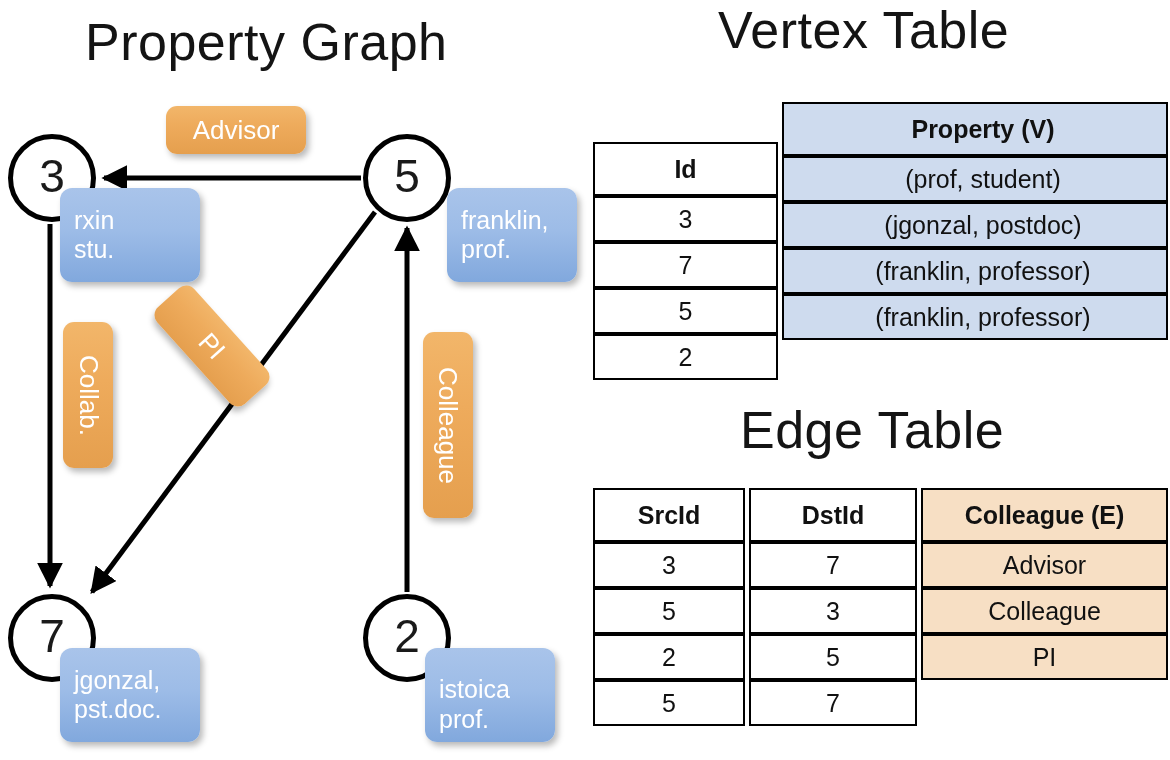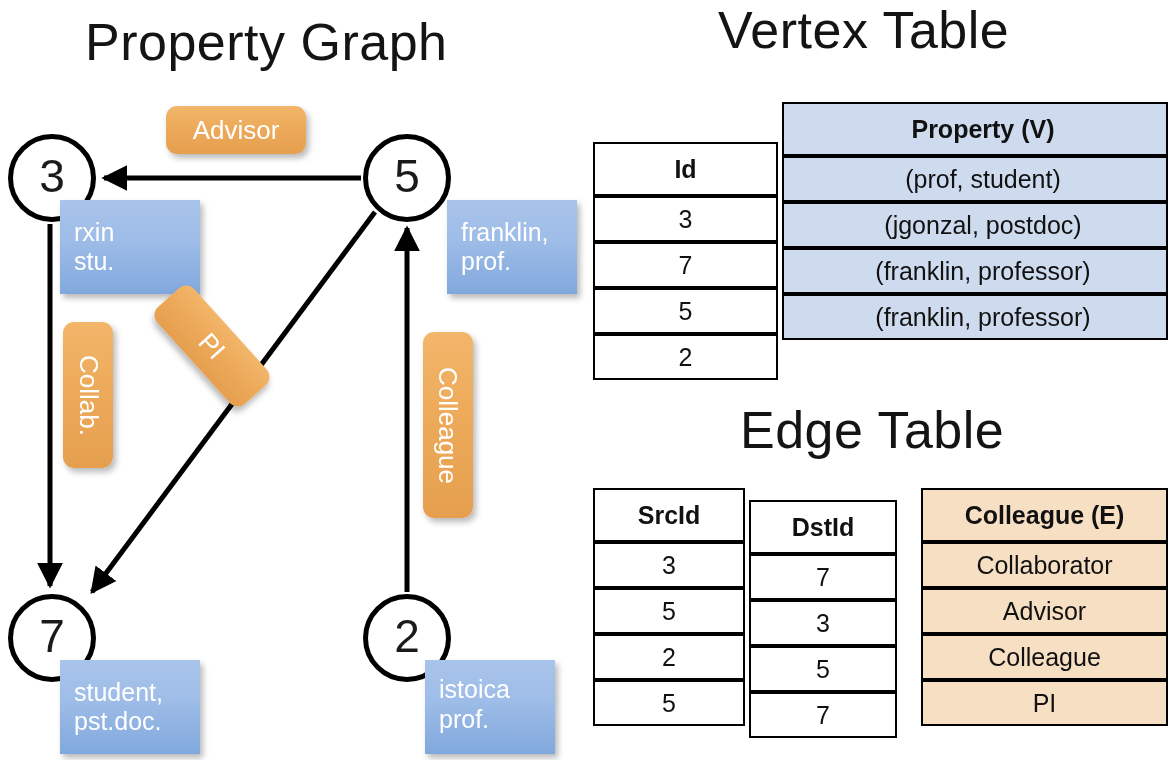--- a/index.html
+++ b/index.html
@@ -24,25 +24,25 @@
         background:#fff;box-sizing:border-box;
         display:flex;align-items:center;justify-content:center;}
   .node span{font-size:46px;font-weight:300;color:#1a1a1a;line-height:1;
              transform:translateY(-2px);}
   #node-3{left:8px;top:50px;width:88px;height:88px;}
   #node-5{left:363px;top:50px;width:88px;height:88px;}
   #node-7{left:8px;top:510px;width:88px;height:88px;}
   #node-2{left:363px;top:510px;width:88px;height:88px;}
 
   
-  .vbox{position:absolute;border-radius:0;box-sizing:border-box;
+  .vbox{position:absolute;border-radius:12px;box-sizing:border-box;
         background:linear-gradient(180deg,#a9c4ea 0%,#9dbce7 45%,#81a8dd 100%);
         box-shadow:3px 4px 6px rgba(0,0,0,.28);
-        color:#fff;padding:20px 14px;display:flex;flex-direction:column;
-        justify-content:center;font-size:25px;line-height:1.18;font-weight:300;margin-top:12px;}
+        color:#fff;padding:8px 14px;display:flex;flex-direction:column;
+        justify-content:center;font-size:25px;line-height:1.18;font-weight:300;}
   #vbox-3{left:60px;top:104px;width:140px;height:94px;}
   #vbox-5{left:447px;top:104px;width:130px;height:94px;}
   #vbox-7{left:60px;top:564px;width:140px;height:94px;}
   #vbox-2{left:425px;top:564px;width:130px;height:94px;justify-content:flex-end;}
 
   
   .ebox{position:absolute;border-radius:11px;box-sizing:border-box;
         background:linear-gradient(180deg,#f2b66a 0%,#eeab5c 40%,#e59f4e 100%);
         box-shadow:3px 4px 6px rgba(0,0,0,.28);
         color:#fff;display:flex;align-items:center;justify-content:center;
@@ -61,21 +61,21 @@
   .tbl td{border:2px solid #000;font-size:25px;font-weight:300;
           text-align:center;color:#111;height:46px;padding:0 4px;
           box-sizing:border-box;background:#fff;}
   .tbl td.hdr{font-weight:bold;font-size:25px;height:54px;}
   .tbl td.blue{background:#cedbee;padding-left:20px;}
   .tbl td.orange{background:#f7dfc4;}
 
   #vertex-id-table{left:593px;top:102px;width:185px;margin-top:40px;}
   #vertex-prop-table{left:782px;top:102px;width:386px;}
   #edge-src-table{left:593px;top:488px;width:152px;}
-  #edge-dst-table{left:749px;top:500px;width:148px;}
+  #edge-dst-table{left:749px;top:488px;width:168px;}
   #edge-prop-table{left:921px;top:488px;width:247px;}
 </style>
 </head>
 <body>
 
 <div class="stage">
 
   <div class="title" id="title-property-graph">Property Graph</div>
   <div class="title" id="title-vertex-table">Vertex Table</div>
   <div class="title" id="title-edge-table">Edge Table</div>
@@ -121,21 +121,21 @@
 
     <div class="vbox" id="vbox-3">
       <div>rxin</div>
       <div>stu.</div>
     </div>
     <div class="vbox" id="vbox-5">
       <div>franklin,</div>
       <div>prof.</div>
     </div>
     <div class="vbox" id="vbox-7">
-      <div>student,</div>
+      <div>jgonzal,</div>
       <div>pst.doc.</div>
     </div>
     <div class="vbox" id="vbox-2">
       <div>istoica</div>
       <div>prof.</div>
     </div>
 
     <div class="ebox" id="ebox-advisor">
       <span>Advisor</span>
     </div>
@@ -229,23 +229,20 @@
         </tr>
   </tbody>
     </table>
 
   <table class="tbl" id="edge-prop-table">
     <tbody>
         <tr>
       <td class="hdr orange">Colleague (E)</td>
     </tr>
     <tr>
-          <td class="orange">Collaborator</td>
-        </tr>
-    <tr>
           <td class="orange">Advisor</td>
         </tr>
     <tr>
           <td class="orange">Colleague</td>
         </tr>
     <tr>
           <td class="orange">PI</td>
         </tr>
   </tbody>
     </table>

